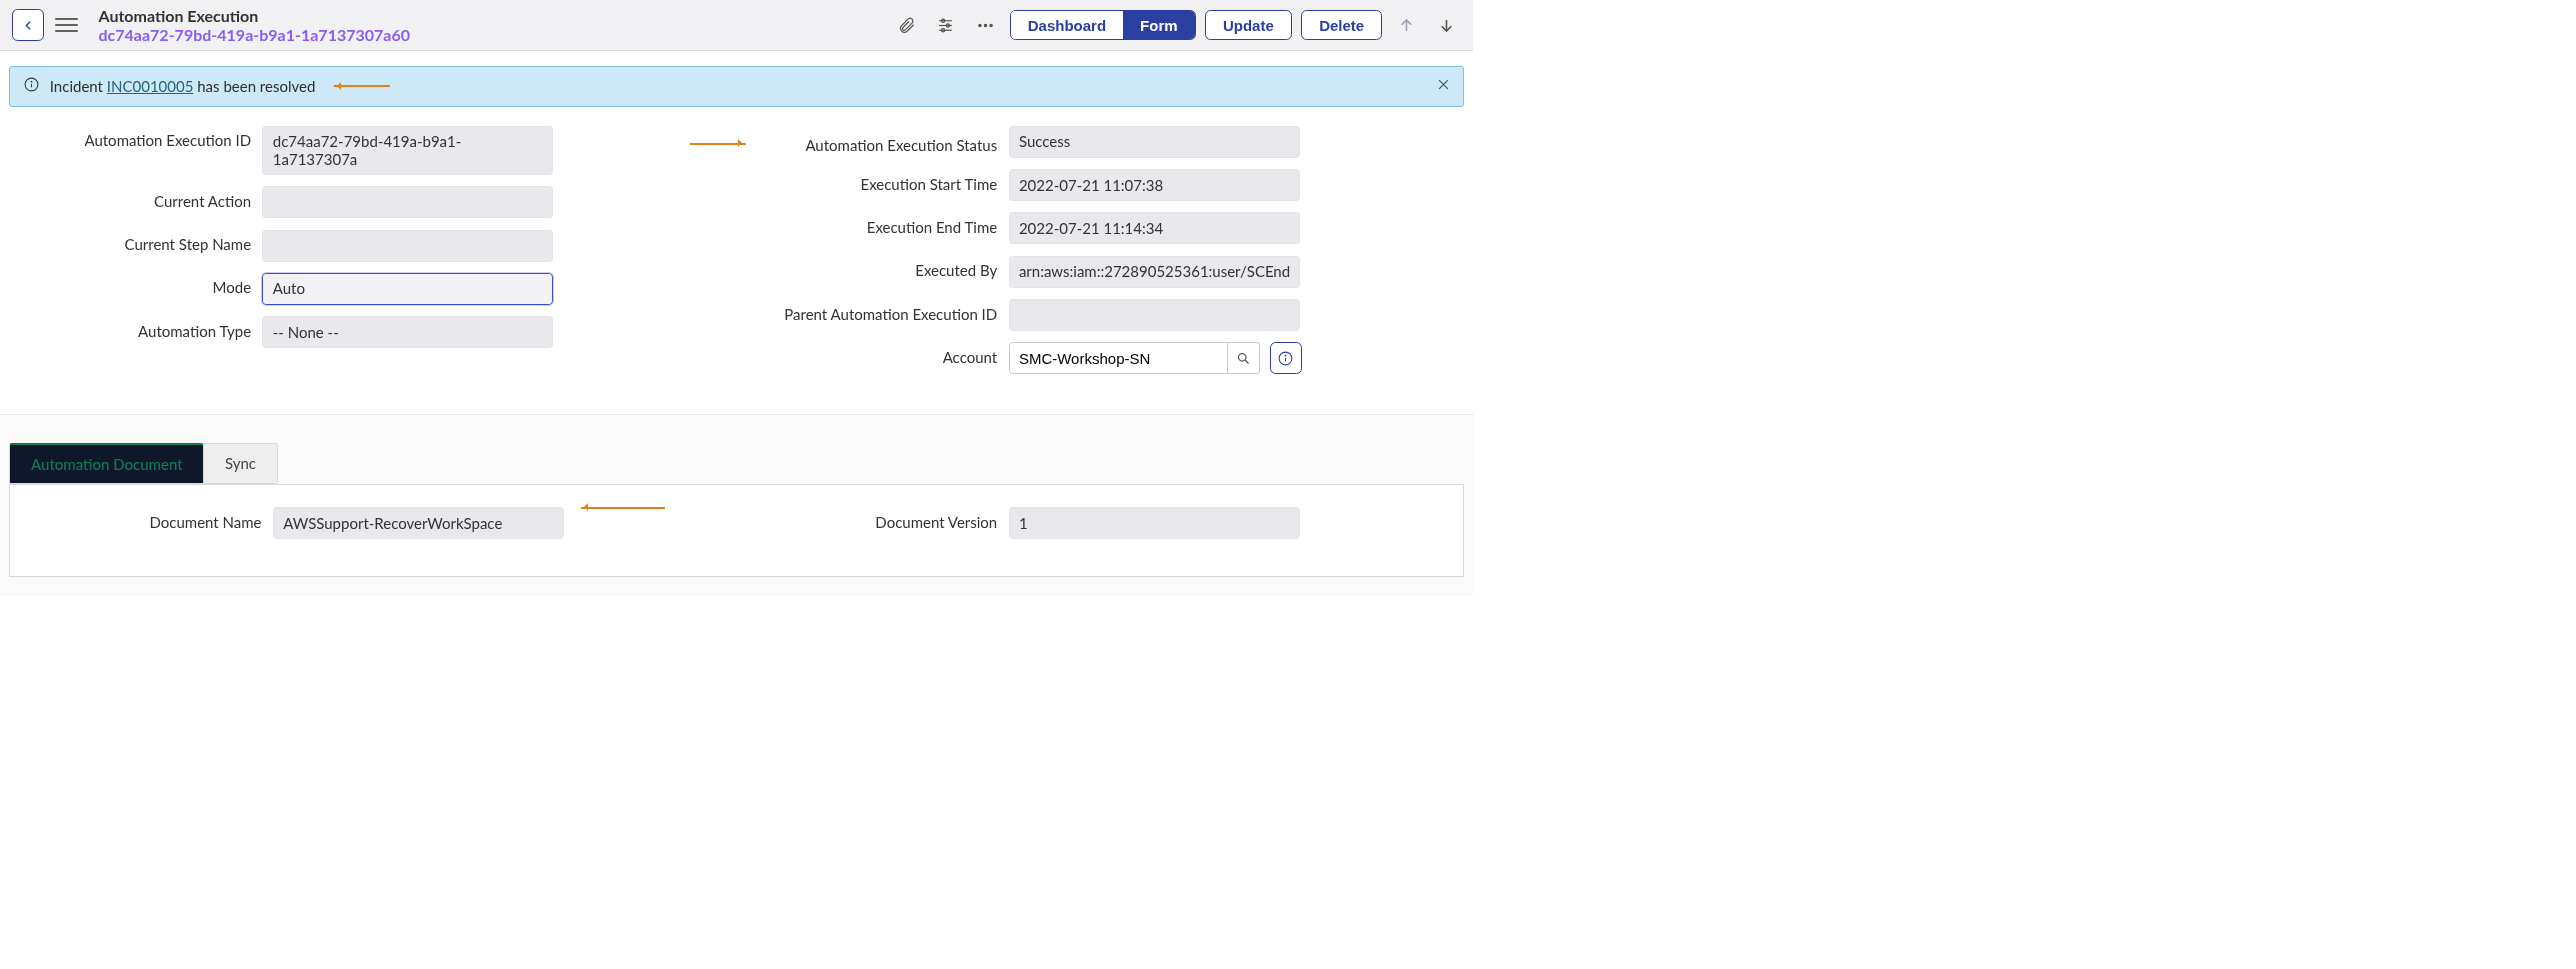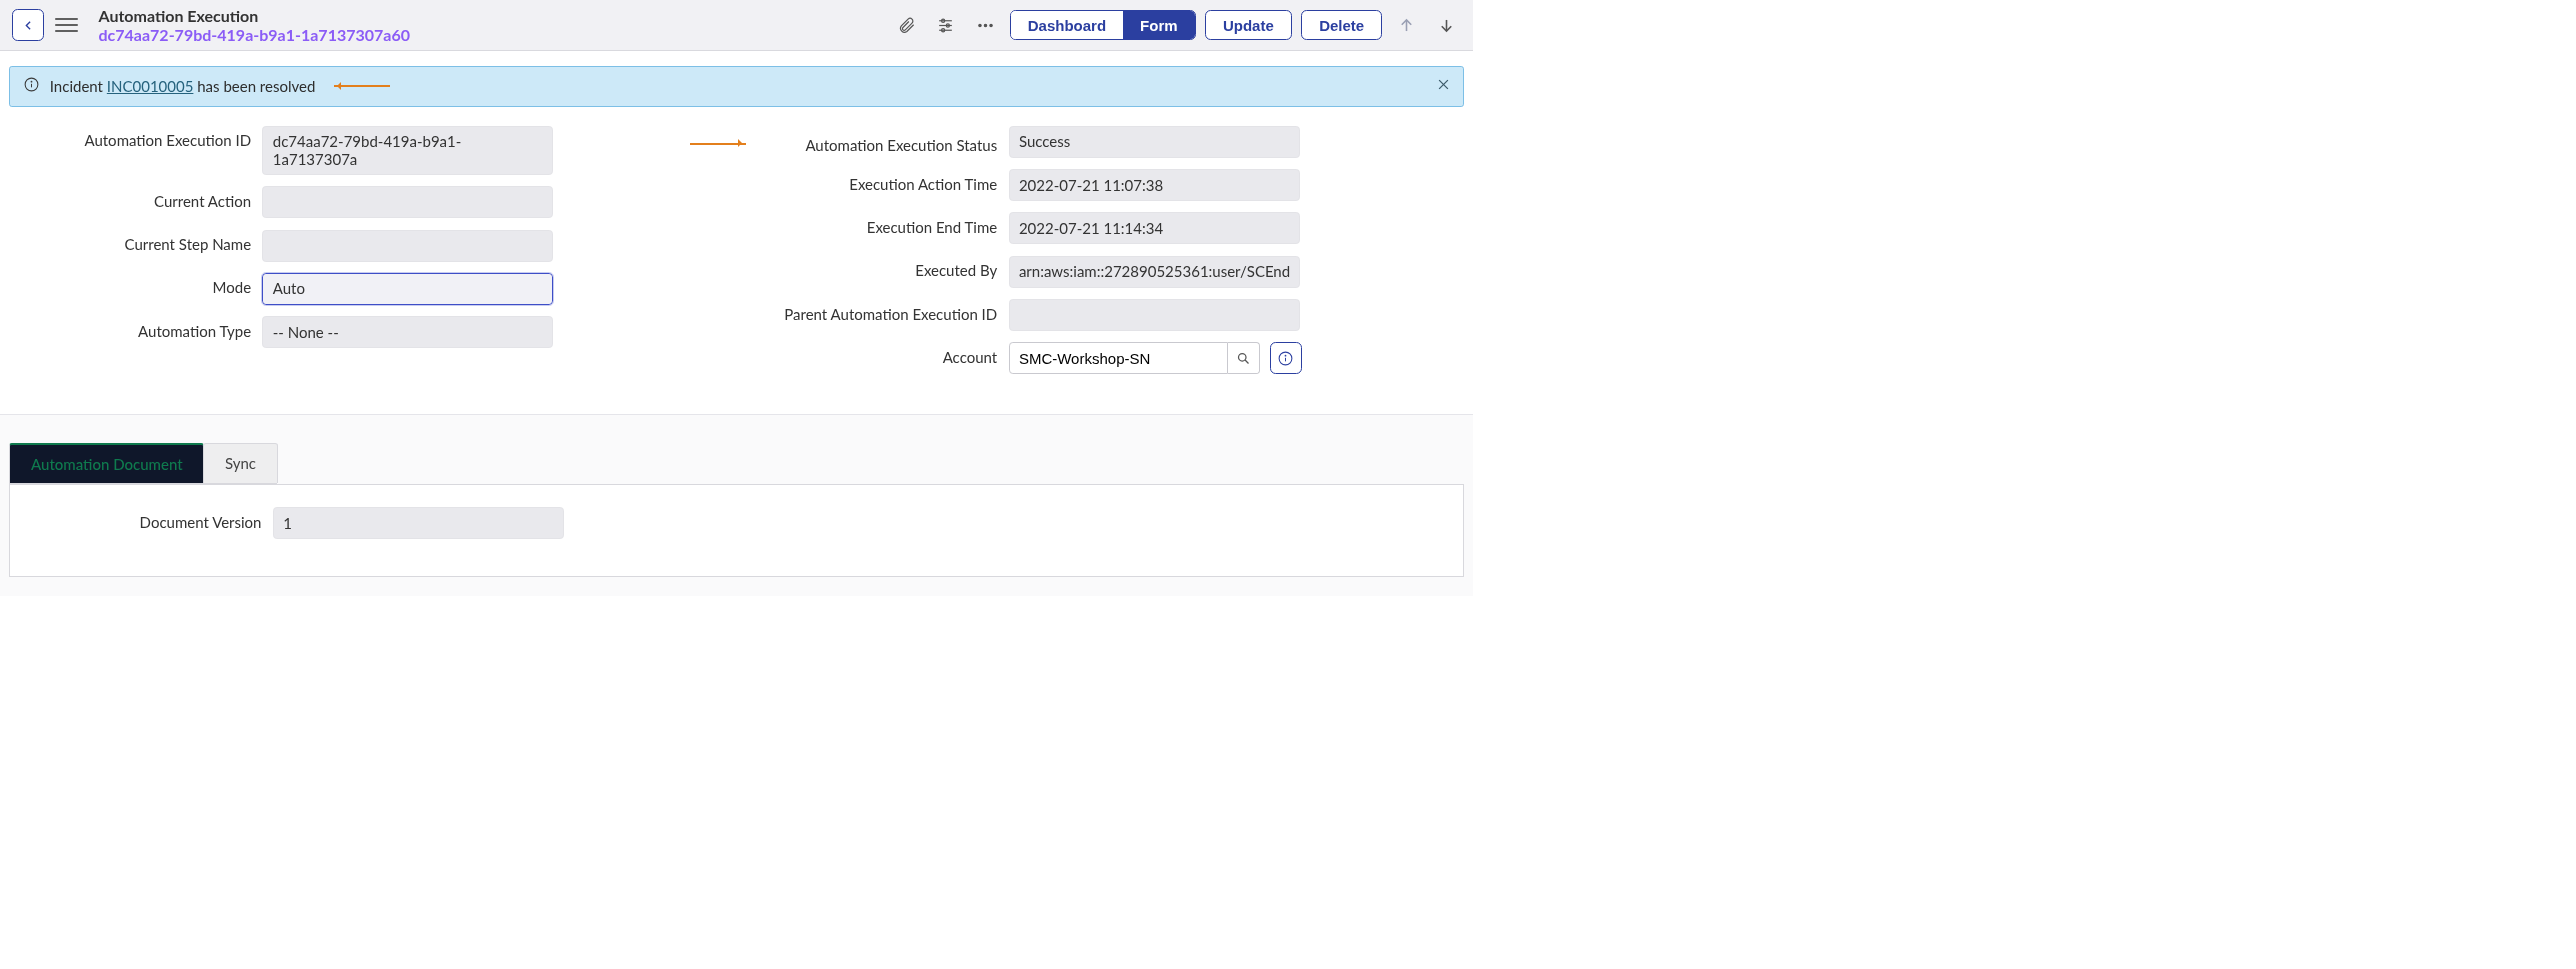--- a/index.html
+++ b/index.html
@@ -260,21 +260,21 @@
     </div>
   </div>
 
   <div class="col">
     <div class="field-row status-row-wrap">
       <span class="status-arrow-holder"><span class="arrow-annot right"></span></span>
       <label>Automation Execution Status</label>
       <div class="val">Success</div>
     </div>
     <div class="field-row">
-      <label>Execution Action Time</label>
+      <label>Execution Start Time</label>
       <div class="val">2022-07-21 11:07:38</div>
     </div>
     <div class="field-row">
       <label>Execution End Time</label>
       <div class="val">2022-07-21 11:14:34</div>
     </div>
     <div class="field-row">
       <label>Executed By</label>
       <div class="val">arn:aws:iam::272890525361:user/SCEnd</div>
     </div>
@@ -306,20 +306,28 @@
 
 <div class="tab-block">
   <div class="tabs">
     <div class="tab active">Automation Document</div>
     <div class="tab">Sync</div>
   </div>
   <div class="tab-body">
     <div class="form-area" style="padding-top:0;padding-bottom:0;">
       <div class="col">
         <div class="field-row">
+          <label>Document Name</label>
+          <div class="val">AWSSupport-RecoverWorkSpace</div>
+          <span style="width:17px"></span>
+          <span class="arrow-annot left" style="width:84px"></span>
+        </div>
+      </div>
+      <div class="col">
+        <div class="field-row">
           <label>Document Version</label>
           <div class="val">1</div>
         </div>
       </div>
     </div>
   </div>
 </div>
 
 
 </body></html>

